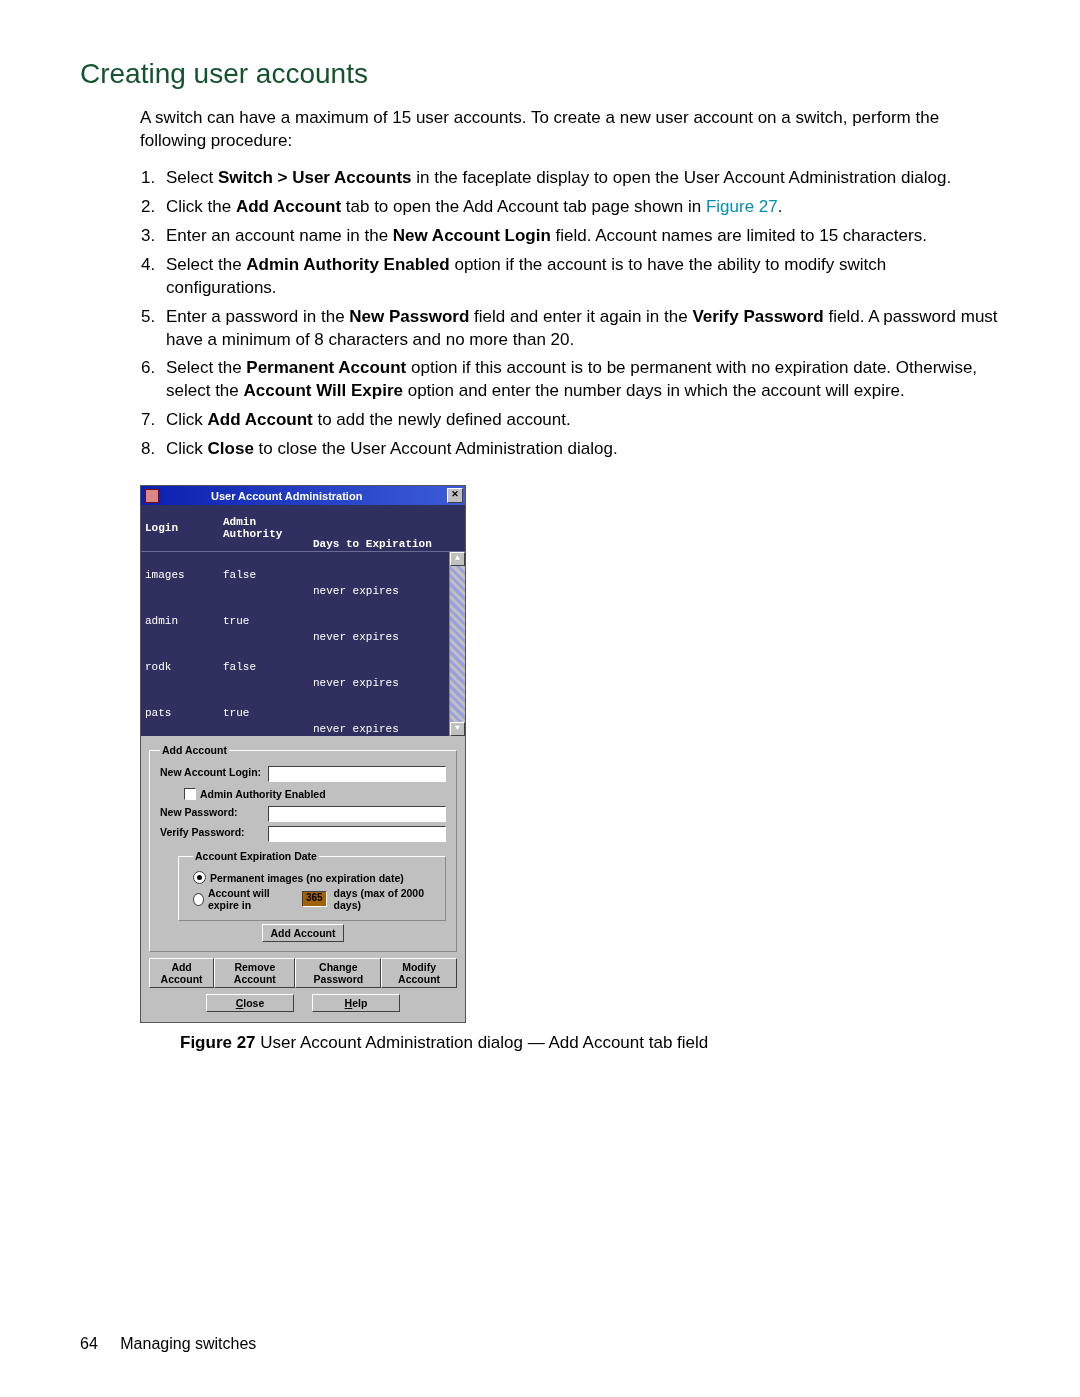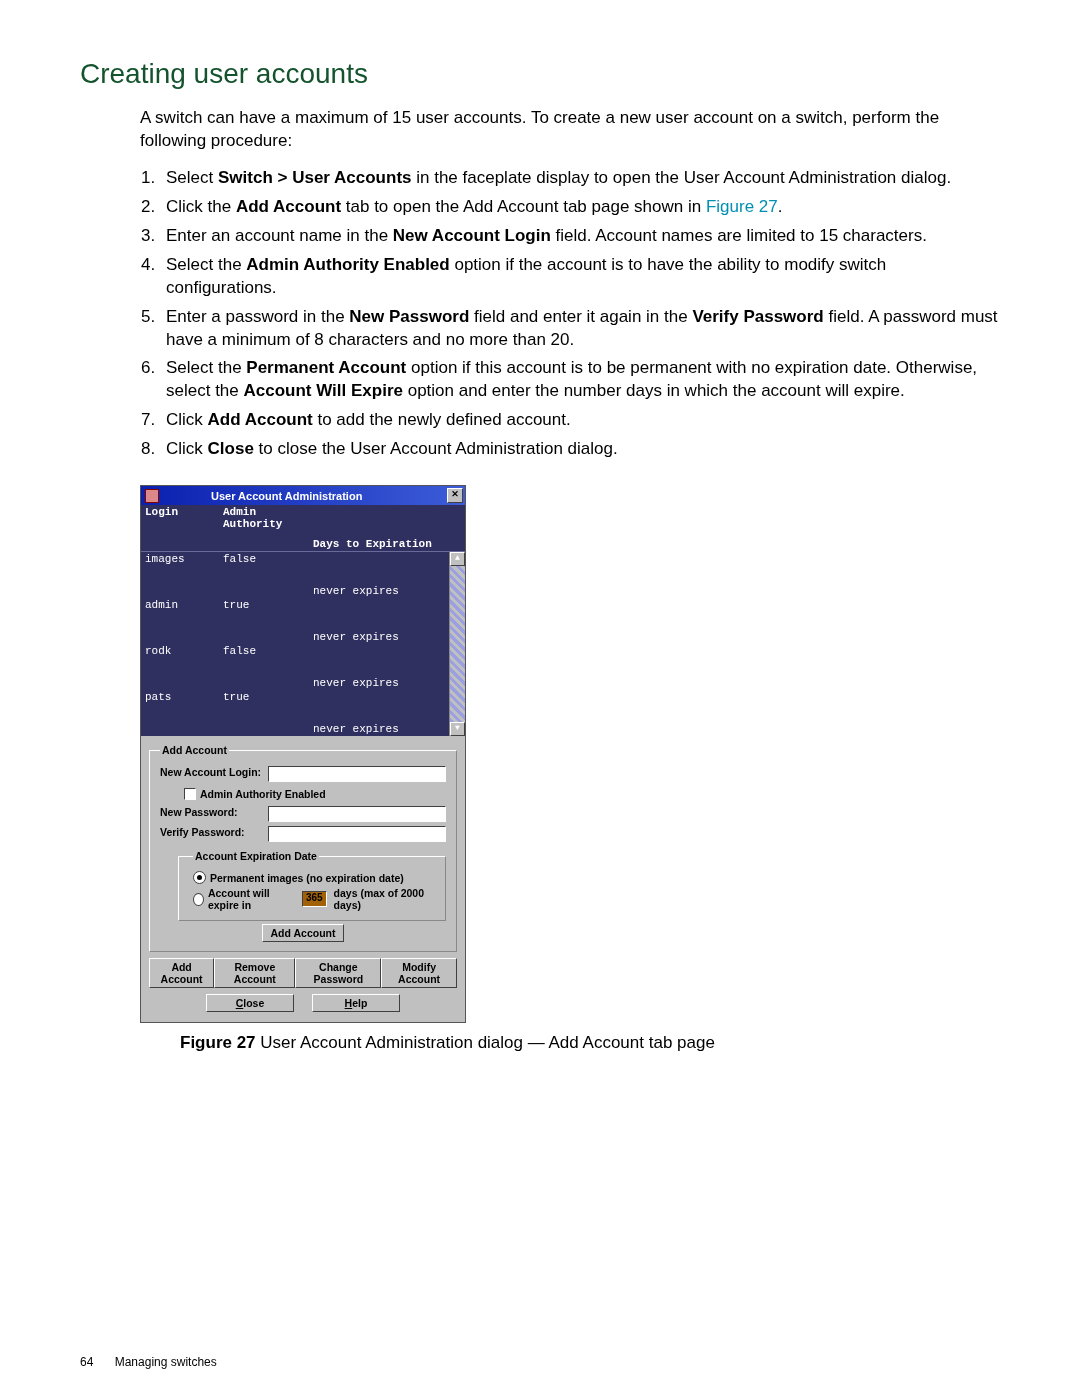--- a/index.html
+++ b/index.html
@@ -85,20 +85,21 @@
   .list-area {
     background: #303060;
     color: #fff;
     font-family: "Courier New", monospace;
     font-size: 11px;
     position: relative;
   }
   .list-header, .list-row {
     display: flex;
     padding: 1px 4px;
+    align-items: center;
   }
   .list-header {
     font-weight: 700;
     border-bottom: 1px solid #6a6a9a;
   }
   .col-login { width: 78px; }
   .col-auth  { width: 86px; }
   .col-exp   { flex: 1; text-align: left; padding-left: 4px; margin-top: 32px;}
   .list-body {
     position: relative;
@@ -237,23 +238,23 @@
     margin:6px 0 2px 0;
   }
   .underline-first::first-letter { text-decoration: underline; }
   .caption {
     margin: 10px 0 0 100px;
     font-size: 17px;
   }
   .caption .bold { font-weight:700; }
   .footer {
     position: absolute;
-    bottom: 28px;
+    bottom: 44px;
     left: 80px;
-    font-size: 12px;
+    font-size: 16px;
   }
   .footer .pn { margin-right: 18px; }
 </style>
 </head>
 <body>
 
 <div class="page">
 
   <h2 class="heading">Creating user accounts</h2>
 
@@ -378,21 +379,21 @@
       </div>
 
       <div class="bottom-btns">
         <span class="btn underline-first">Close</span>
         <span class="btn underline-first">Help</span>
       </div>
     </div>
   </div>
 
   <div class="caption">
-    <span class="bold">Figure 27</span><span>  User Account Administration dialog — Add Account tab page</span>
+    <span class="bold">Figure 27</span><span>  User Account Administration dialog — Add Account tab field</span>
   </div>
 
   <div class="footer">
     <span class="pn">64</span>
     <span>Managing switches</span>
   </div>
 
 </div>
 
 </body></html>

